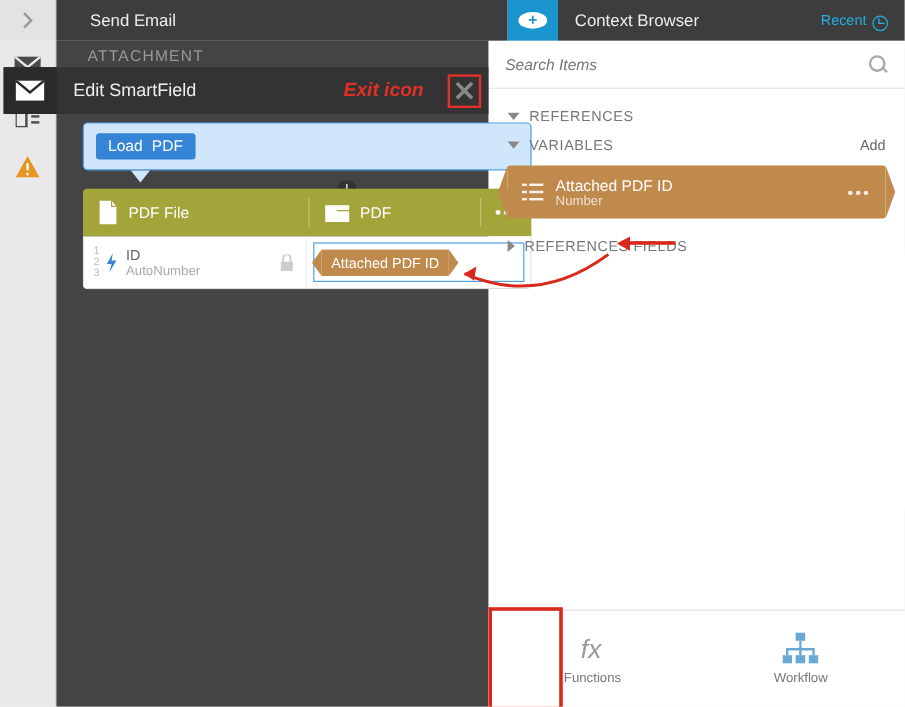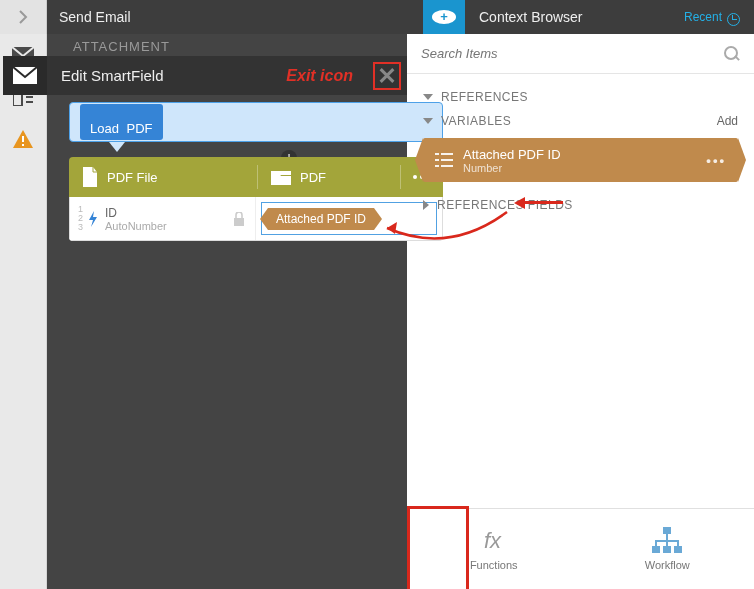--- a/index.html
+++ b/index.html
@@ -1,19 +1,19 @@
 <!DOCTYPE html>
 <html><head>
 <meta charset="utf-8">
 <style>
 *{box-sizing:border-box;margin:0;padding:0;font-family:"Segoe UI",Arial,sans-serif}
 body{width:754px;height:589px;background:#f0f0f0;position:relative;overflow:hidden;font-size:13px;color:#555}
 .titlebar{display:flex;height:34px}
 .tb-collapse{width:47px;background:#e3e3e3;display:flex;align-items:center;justify-content:center;border-right:1px solid #ccc;color:#888}
-.tb-left{flex:1;background:#3d3d3d;color:#eee;display:flex;align-items:center;padding:0 12px;font-size:14px}
+.tb-left{flex:1;background:#3d3d3d;color:#eee;display:flex;align-items:center;padding:0 28px;font-size:14px}
 .tb-eye{width:42px;background:#1a95cf;display:flex;align-items:center;justify-content:center;color:#fff}
 .tb-right{width:289px;background:#3d3d3d;color:#eee;display:flex;align-items:center;font-size:14px;padding:0 14px}
 .tb-right .spacer{flex:1}
 .recent{color:#24b0e6;font-size:12px;cursor:pointer}
 .clock{width:13px;height:13px;border:1.5px solid #24b0e6;border-radius:50%;display:inline-block;margin-left:5px;position:relative;top:2px}
 .clock:after{content:"";position:absolute;width:4px;height:4px;border-left:1.5px solid #24b0e6;border-bottom:1.5px solid #24b0e6;left:4px;top:1px}
 .main{display:flex;height:555px}
 .iconrail{width:47px;background:#e9e9e9;border-right:1px solid #d5d5d5;display:flex;flex-direction:column;align-items:center}
 .iconrail .rslot{height:42px;width:100%;display:flex;align-items:center;justify-content:center;color:#4a4a4a}
 .iconrail .rslot.warn{color:#e08a1e}
@@ -25,21 +25,21 @@
 .eslabel{margin-left:14px;font-size:15px}
 .esbar .spacer{flex:1}
 .exittxt{color:#e13026;font-weight:bold;font-style:italic;font-size:16px;margin-right:20px}
 .exitbox{width:28px;height:28px;border:2.5px solid #e13026;margin-right:6px;display:flex;align-items:center;justify-content:center}
 .exitbox .x{width:18px;height:18px;position:relative}
 .exitbox .x:before,.exitbox .x:after{content:"";position:absolute;width:100%;height:3px;background:#888;top:50%;left:0;margin-top:-1.5px}
 .exitbox .x:before{transform:rotate(45deg)}
 .exitbox .x:after{transform:rotate(-45deg)}
 
 .loadcard{position:absolute;left:22px;top:68px;width:374px;height:40px;background:#cfe6fb;border:1px solid #4da1e8;border-radius:4px;display:flex;align-items:center;padding:0 10px}
-.loadtag{background:#3584d6;color:#fff;border-radius:3px;padding:17px 8px 4px;font-size:13px}
+.loadtag{background:#3584d6;color:#fff;border-radius:3px;padding:3px 8px 4px;font-size:13px}
 .loadtag span{margin:0 2px}
 .pointer-tri{position:absolute;left:62px;top:108px;width:0;height:0;border-left:8px solid transparent;border-right:8px solid transparent;border-top:10px solid #cfe6fb}
 
 .pdfcard{position:absolute;left:22px;top:123px;width:374px;border-radius:4px;overflow:hidden;}
 .pdfhead{height:40px;background:#a3a53a;display:flex;align-items:center;color:#fff}
 .pdfhead .seg{display:flex;align-items:center;height:100%}
 .pdfhead .seg1{width:188px;padding-left:12px}
 .pdfhead .divider{width:1px;height:24px;background:rgba(255,255,255,.3)}
 .pdfhead .seg2{flex:1;padding-left:12px}
 .pdfhead .seg3{width:42px;justify-content:center}

